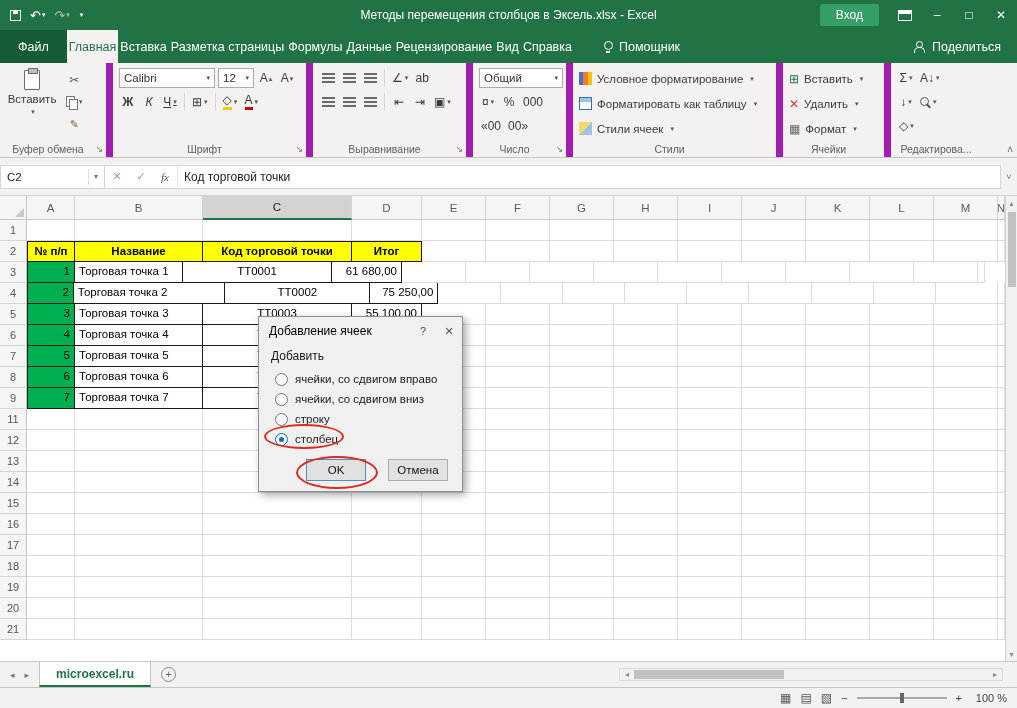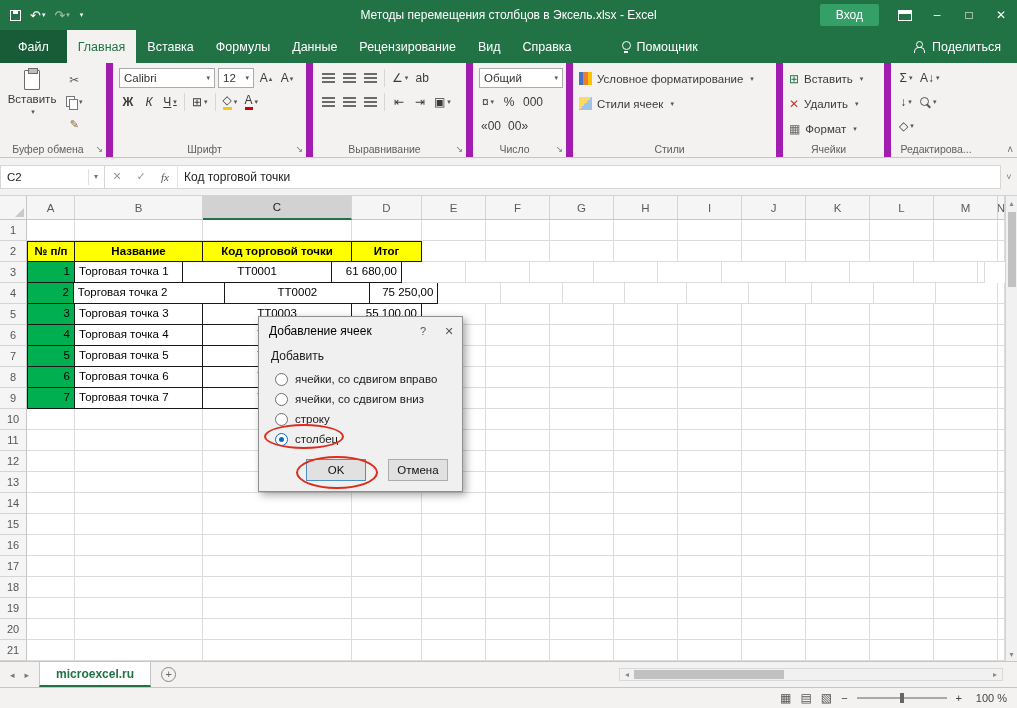--- a/index.html
+++ b/index.html
@@ -16,21 +16,21 @@
   .ddw{font-size:7px;margin-left:1px}
   .title{position:absolute;left:0;right:0;text-align:center;font-size:12px;pointer-events:none}
   .tb-right{margin-left:auto;display:flex;align-items:center;z-index:2}
   .signin{background:#359f68;border-radius:2px;color:#fff;font-size:12px;padding:4px 16px;margin-right:10px}
   .ropt{width:14px;height:11px;border:1px solid #fff;position:relative;display:inline-block}
   .ropt::before{content:"";position:absolute;top:0;left:0;right:0;height:3px;background:#fff}
   .winbtn{width:32px;height:30px;display:flex;align-items:center;justify-content:center;font-size:12px;color:#fff}
 
   
   .tabrow{height:33px;background:#217346;display:flex;align-items:stretch;color:#fff;font-size:12.5px}
-  .rtab{display:flex;align-items:center;padding:0 11px;gap:6px}
+  .rtab{display:flex;align-items:center;padding:0 2px;gap:6px}
   .rtab.file{background:#185c37;padding:0 18px}
   .rtab.active{background:#f3f2f1;color:#217346}
   .rtab.assistant{margin-left:26px}
   .share{margin-left:auto;display:flex;align-items:center;gap:7px;padding:0 16px}
   .person{width:12px;height:12px;position:relative;display:inline-block}
   .person::before{content:"";position:absolute;top:0;left:3px;width:5px;height:5px;border:1px solid #fff;border-radius:50%}
   .person::after{content:"";position:absolute;bottom:0;left:1px;width:9px;height:5px;border:1px solid #fff;border-bottom:none;border-radius:5px 5px 0 0}
   .bulb{width:11px;height:12px;position:relative;display:inline-block}
   .bulb::before{content:"";position:absolute;top:0;left:2px;width:7px;height:7px;border:1px solid #fff;border-radius:50%}
   .bulb::after{content:"";position:absolute;bottom:0;left:4px;width:4px;height:2px;background:#fff}
@@ -175,20 +175,21 @@
       <span class="winbtn">–</span>
       <span class="winbtn">□</span>
       <span class="winbtn">✕</span>
     </div>
   </div>
 
   <div class="tabrow">
     <span class="rtab file">Файл</span>
     <span class="rtab active">Главная</span>
     <span class="rtab">Вставка</span>
+    <span class="rtab">Разметка страницы</span>
     <span class="rtab">Формулы</span>
     <span class="rtab">Данные</span>
     <span class="rtab">Рецензирование</span>
     <span class="rtab">Вид</span>
     <span class="rtab">Справка</span>
     <span class="rtab assistant">
         <span class="bulb"></span>
         <span>Помощник</span>
       </span>
     <span class="share">
@@ -315,20 +316,24 @@
       </div>
       <span class="glabel">Число</span>
       <span class="launcher">↘</span>
     </div>
 
     <div class="rgroup" style="width:210px">
       <div class="gcol">
         <div class="srow dd">
             <span class="ic-cf"></span>
             <span>Условное форматирование</span>
+          </div>
+        <div class="srow dd">
+            <span class="ic-tbl"></span>
+            <span>Форматировать как таблицу</span>
           </div>
         <div class="srow dd">
             <span class="ic-cs"></span>
             <span>Стили ячеек</span>
           </div>
       </div>
       <span class="glabel">Стили</span>
     </div>
 
     <div class="rgroup" style="width:108px">
@@ -559,37 +564,20 @@
           <div class="cell" style="width: 64px;"></div>
           <div class="cell" style="width: 64px;"></div>
           <div class="cell" style="width: 64px;"></div>
           <div class="cell" style="width: 64px;"></div>
           <div class="cell" style="width: 64px;"></div>
           <div class="cell" style="width: 64px;"></div>
           <div class="cell" style="width: 64px;"></div>
           <div class="cell" style="width: 7px;"></div>
         </div>
         <div class="grow">
-          <div class="rh">10</div>
-          <div class="cell" style="width: 48px;"></div>
-          <div class="cell" style="width: 128px;"></div>
-          <div class="cell" style="width: 149px;"></div>
-          <div class="cell" style="width: 70px;"></div>
-          <div class="cell" style="width: 64px;"></div>
-          <div class="cell" style="width: 64px;"></div>
-          <div class="cell" style="width: 64px;"></div>
-          <div class="cell" style="width: 64px;"></div>
-          <div class="cell" style="width: 64px;"></div>
-          <div class="cell" style="width: 64px;"></div>
-          <div class="cell" style="width: 64px;"></div>
-          <div class="cell" style="width: 64px;"></div>
-          <div class="cell" style="width: 64px;"></div>
-          <div class="cell" style="width: 7px;"></div>
-        </div>
-        <div class="grow">
           <div class="rh">11</div>
           <div class="cell" style="width: 48px;"></div>
           <div class="cell" style="width: 128px;"></div>
           <div class="cell" style="width: 149px;"></div>
           <div class="cell" style="width: 70px;"></div>
           <div class="cell" style="width: 64px;"></div>
           <div class="cell" style="width: 64px;"></div>
           <div class="cell" style="width: 64px;"></div>
           <div class="cell" style="width: 64px;"></div>
           <div class="cell" style="width: 64px;"></div>

